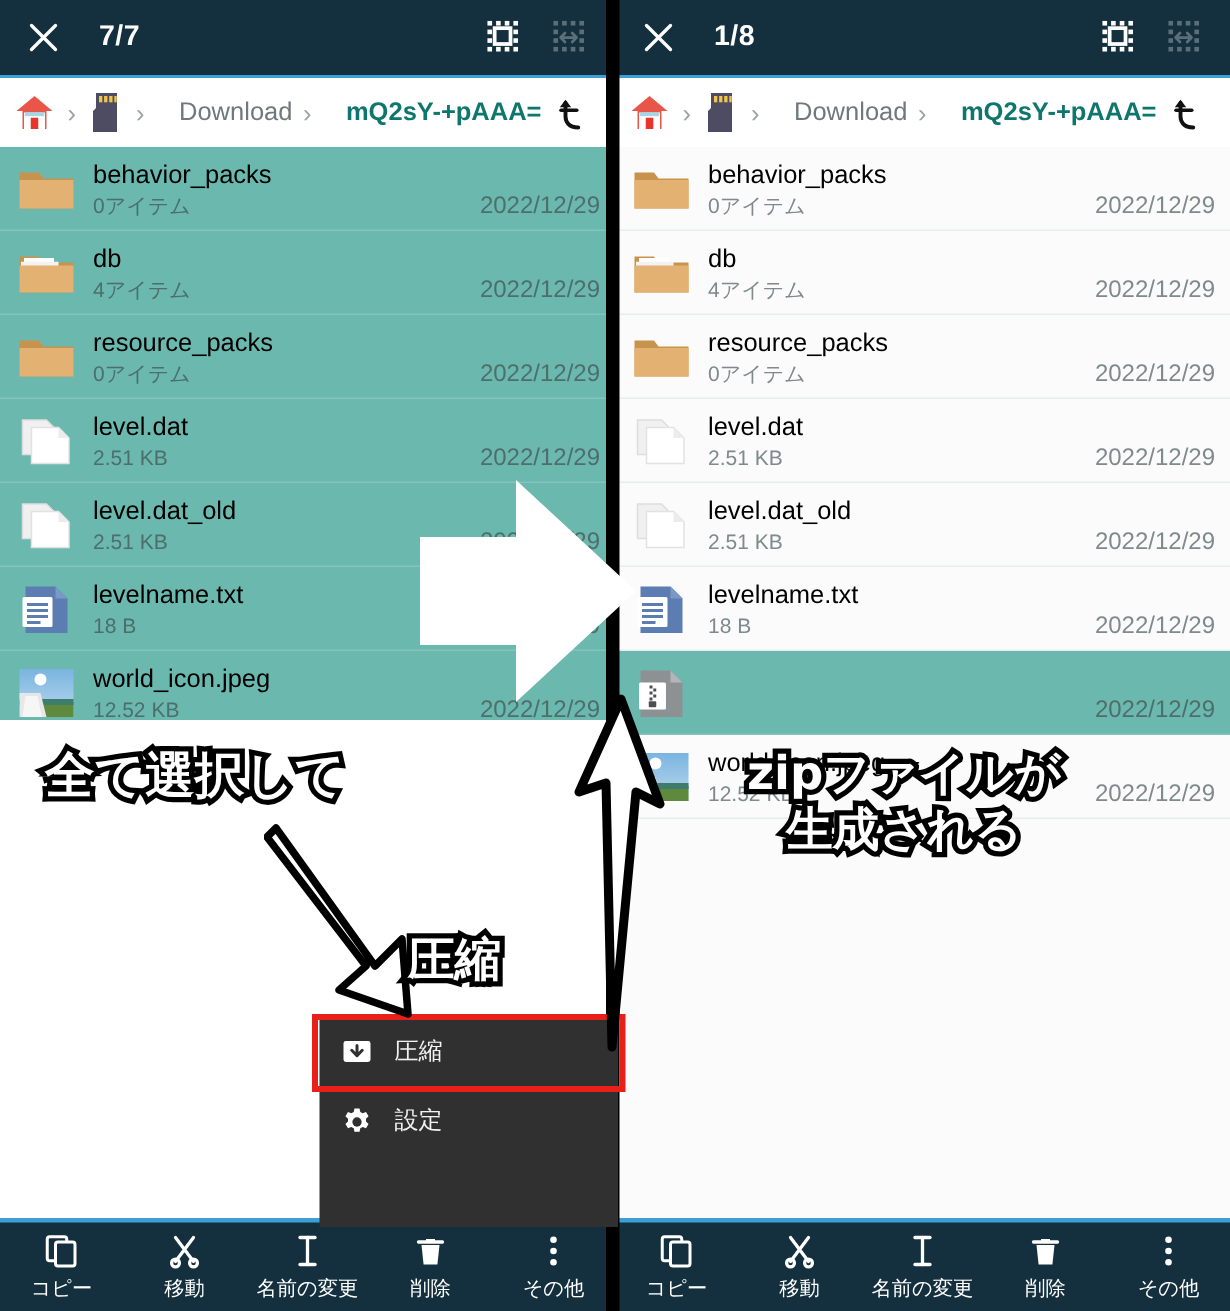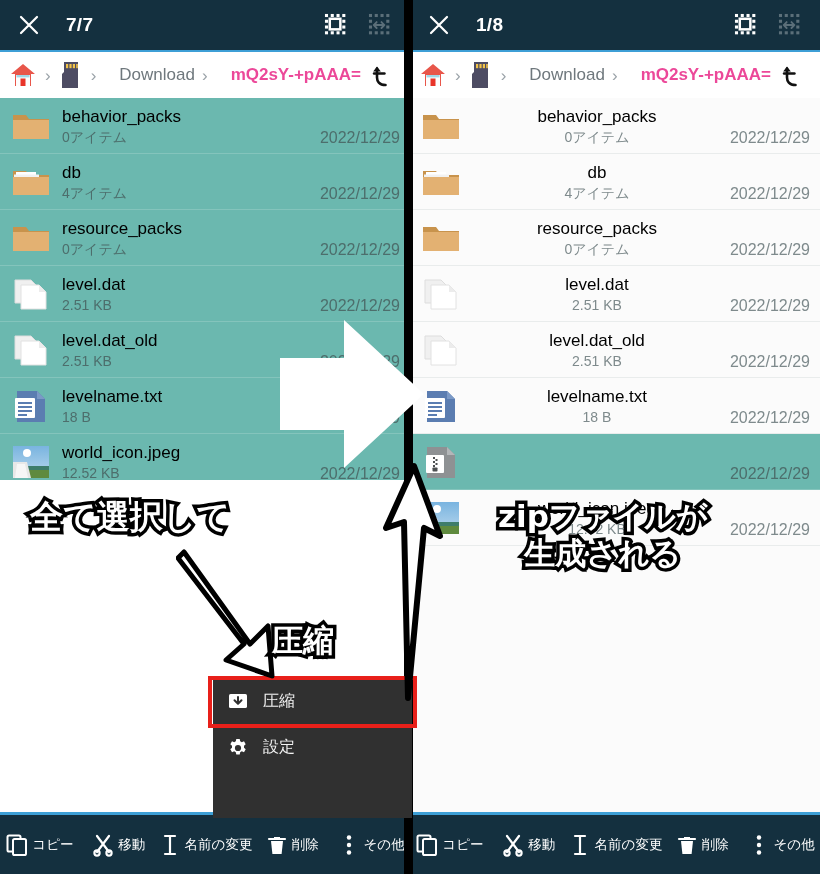--- a/index.html
+++ b/index.html
@@ -18,21 +18,21 @@
   
   .panel {
     position: absolute;
     top: 0;
     width: 410px;
     height: 874px;
     background: #fbfbfb;
     overflow: hidden;
   }
   #panel-left  { left: 0; }
-  #panel-right { left: 410px; text-align: center; }
+  #panel-right { left: 410px; }
 
   
   .actionbar {
     position: relative;
     height: 50px;
     background: #14303f;
     display: flex;
     align-items: center;
     padding: 0 12px;
   }
@@ -72,21 +72,21 @@
     font-size: 17px;
     margin: 0 7px;
     line-height: 1;
   }
   .crumb-text {
     font-size: 17px;
     color: #6f787d;
     white-space: nowrap;
     margin-left: 16px;
   }
-  .crumb-text.current { color: #ec4899; font-weight: bold; }
+  .crumb-text.current { color: #0f766e; font-weight: bold; }
   .crumb-spacer { flex: 1 1 auto; }
   .crumb-up { width: 34px; height: 34px; display:flex; align-items:center; justify-content:center; }
 
   
   .filelist { position: relative; background: #fbfbfb; }
   .row {
     position: relative;
     height: 56px;
     display: flex;
     align-items: center;
@@ -131,21 +131,21 @@
     left: 0; bottom: 0;
     width: 410px; height: 62px;
     background: #14303f;
     border-top: 3px solid #3d9fd6;
     display: flex;
     align-items: center;
   }
   .bb-item {
     flex: 1 1 0;
     display: flex;
-    flex-direction: row;
+    flex-direction: column;
     align-items: center;
     justify-content: center;
     gap: 3px;
   }
   .bb-glyph { height: 26px; display: flex; align-items: center; justify-content: center; }
   .bb-label { color: #ffffff; font-size: 13.5px; white-space: nowrap; }
 
   
   #context-menu {
     position: absolute;

